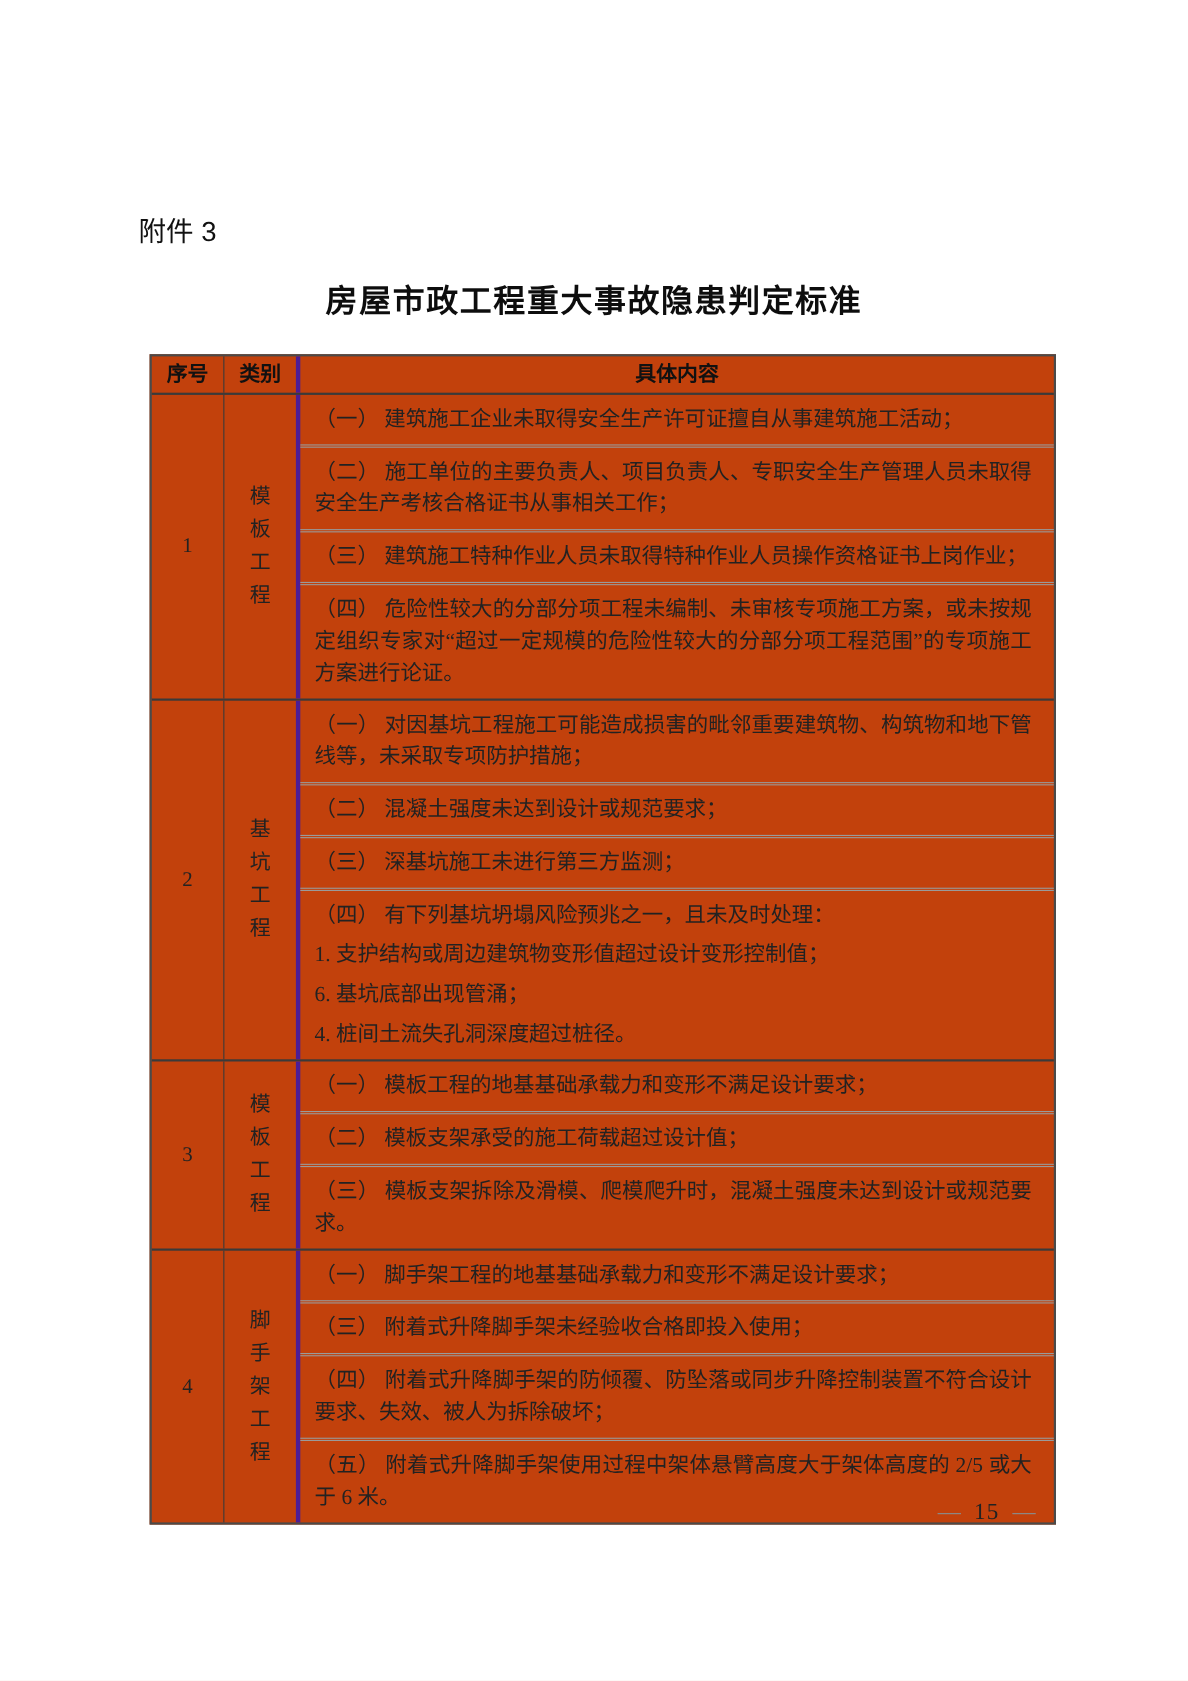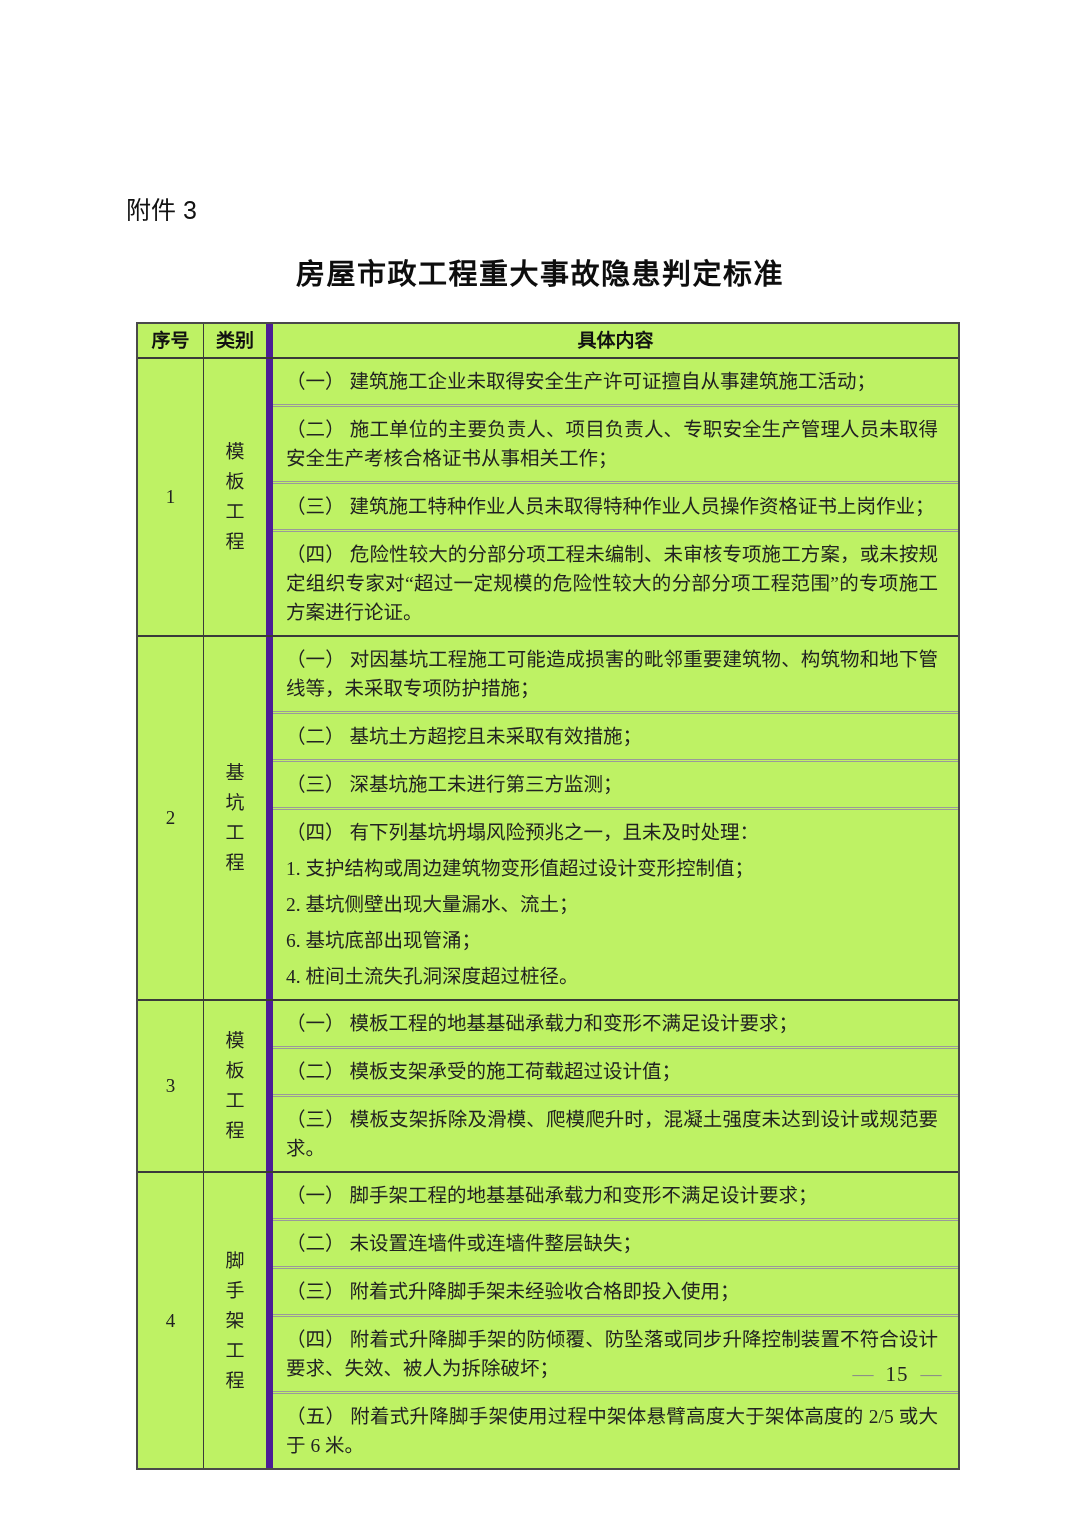--- a/index.html
+++ b/index.html
@@ -35,36 +35,36 @@
     letter-spacing: 1.5px;
     color: #0d0d0d;
   }
   .tbl {
     position: absolute;
     left: 136px;
     top: 322px;
     width: 824px;
     border: 2px solid #4a4a4a;
     box-sizing: border-box;
-    background: #bef264;
+    background: #c2410c;
   }
   .thead {
     display: flex;
     border-bottom: 2px solid #3a3a3a;
   }
   .th {
     font-size: 19px;
     line-height: 23px;
     font-weight: bold;
     text-align: center;
     padding: 5px 0;
     color: #111;
   }
   .col-no  { width: 66px; flex: none; border-right: 1px solid #3a3a3a; box-sizing: border-box; }
-  .col-cat { width: 69px; flex: none; border-right: 7px solid #4c1d95; box-sizing: border-box; }
+  .col-cat { width: 69px; flex: none; border-right: 4px solid #4c1d95; box-sizing: border-box; }
   .col-content { flex: 1; }
   .group { display: flex; }
   .group + .group { border-top: 2px solid #3a3a3a; }
   .cell-no {
     display: flex;
     align-items: center;
     justify-content: center;
     font-size: 19px;
     color: #222;
   }
@@ -142,29 +142,28 @@
   </section>
 
   <section class="group">
     <div class="cell-no col-no">2</div>
     <div class="cell-cat col-cat">基坑工程</div>
     <div class="items">
       <div class="item">
         <p class="para">（一） 对因基坑工程施工可能造成损害的毗邻重要建筑物、构筑物和地下管线等，未采取专项防护措施；</p>
       </div>
       <div class="item">
-        <p class="para">（二） 基坑土方超挖且未采取有效措施；</p>
+        <p class="para">（二） 混凝土强度未达到设计或规范要求；</p>
       </div>
       <div class="item">
         <p class="para">（三） 深基坑施工未进行第三方监测；</p>
       </div>
       <div class="item">
         <p class="para">（四） 有下列基坑坍塌风险预兆之一，且未及时处理：</p>
         <p class="para">1. 支护结构或周边建筑物变形值超过设计变形控制值；</p>
-        <p class="para">2. 基坑侧壁出现大量漏水、流土；</p>
         <p class="para">6. 基坑底部出现管涌；</p>
         <p class="para">4. 桩间土流失孔洞深度超过桩径。</p>
       </div>
     </div>
   </section>
 
   <section class="group">
     <div class="cell-no col-no">3</div>
     <div class="cell-cat col-cat">模板工程</div>
     <div class="items">
@@ -179,23 +178,20 @@
       </div>
     </div>
   </section>
 
   <section class="group">
     <div class="cell-no col-no">4</div>
     <div class="cell-cat col-cat">脚手架工程</div>
     <div class="items">
       <div class="item">
         <p class="para">（一） 脚手架工程的地基基础承载力和变形不满足设计要求；</p>
-      </div>
-      <div class="item">
-        <p class="para">（二） 未设置连墙件或连墙件整层缺失；</p>
       </div>
       <div class="item">
         <p class="para">（三） 附着式升降脚手架未经验收合格即投入使用；</p>
       </div>
       <div class="item">
         <p class="para">（四） 附着式升降脚手架的防倾覆、防坠落或同步升降控制装置不符合设计要求、失效、被人为拆除破坏；</p>
       </div>
       <div class="item">
         <p class="para">（五） 附着式升降脚手架使用过程中架体悬臂高度大于架体高度的 2/5 或大于 6 米。</p>
       </div>

